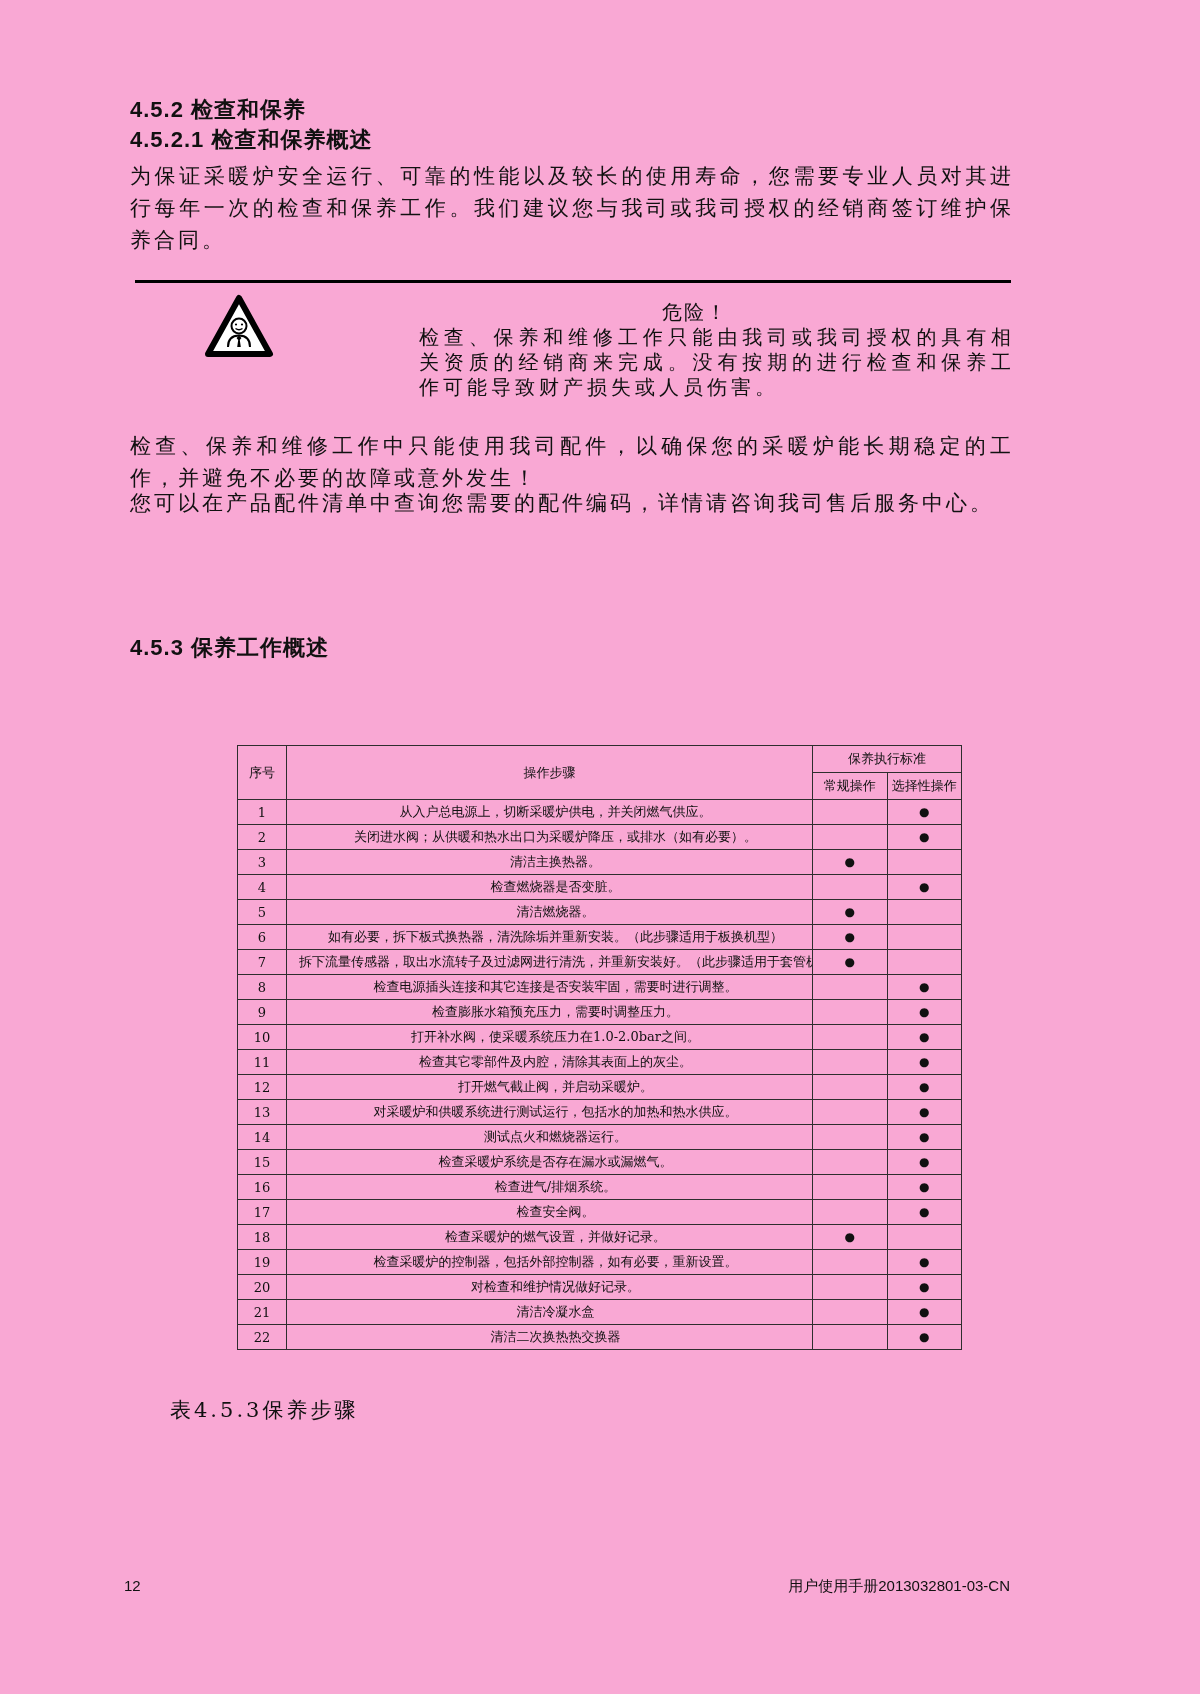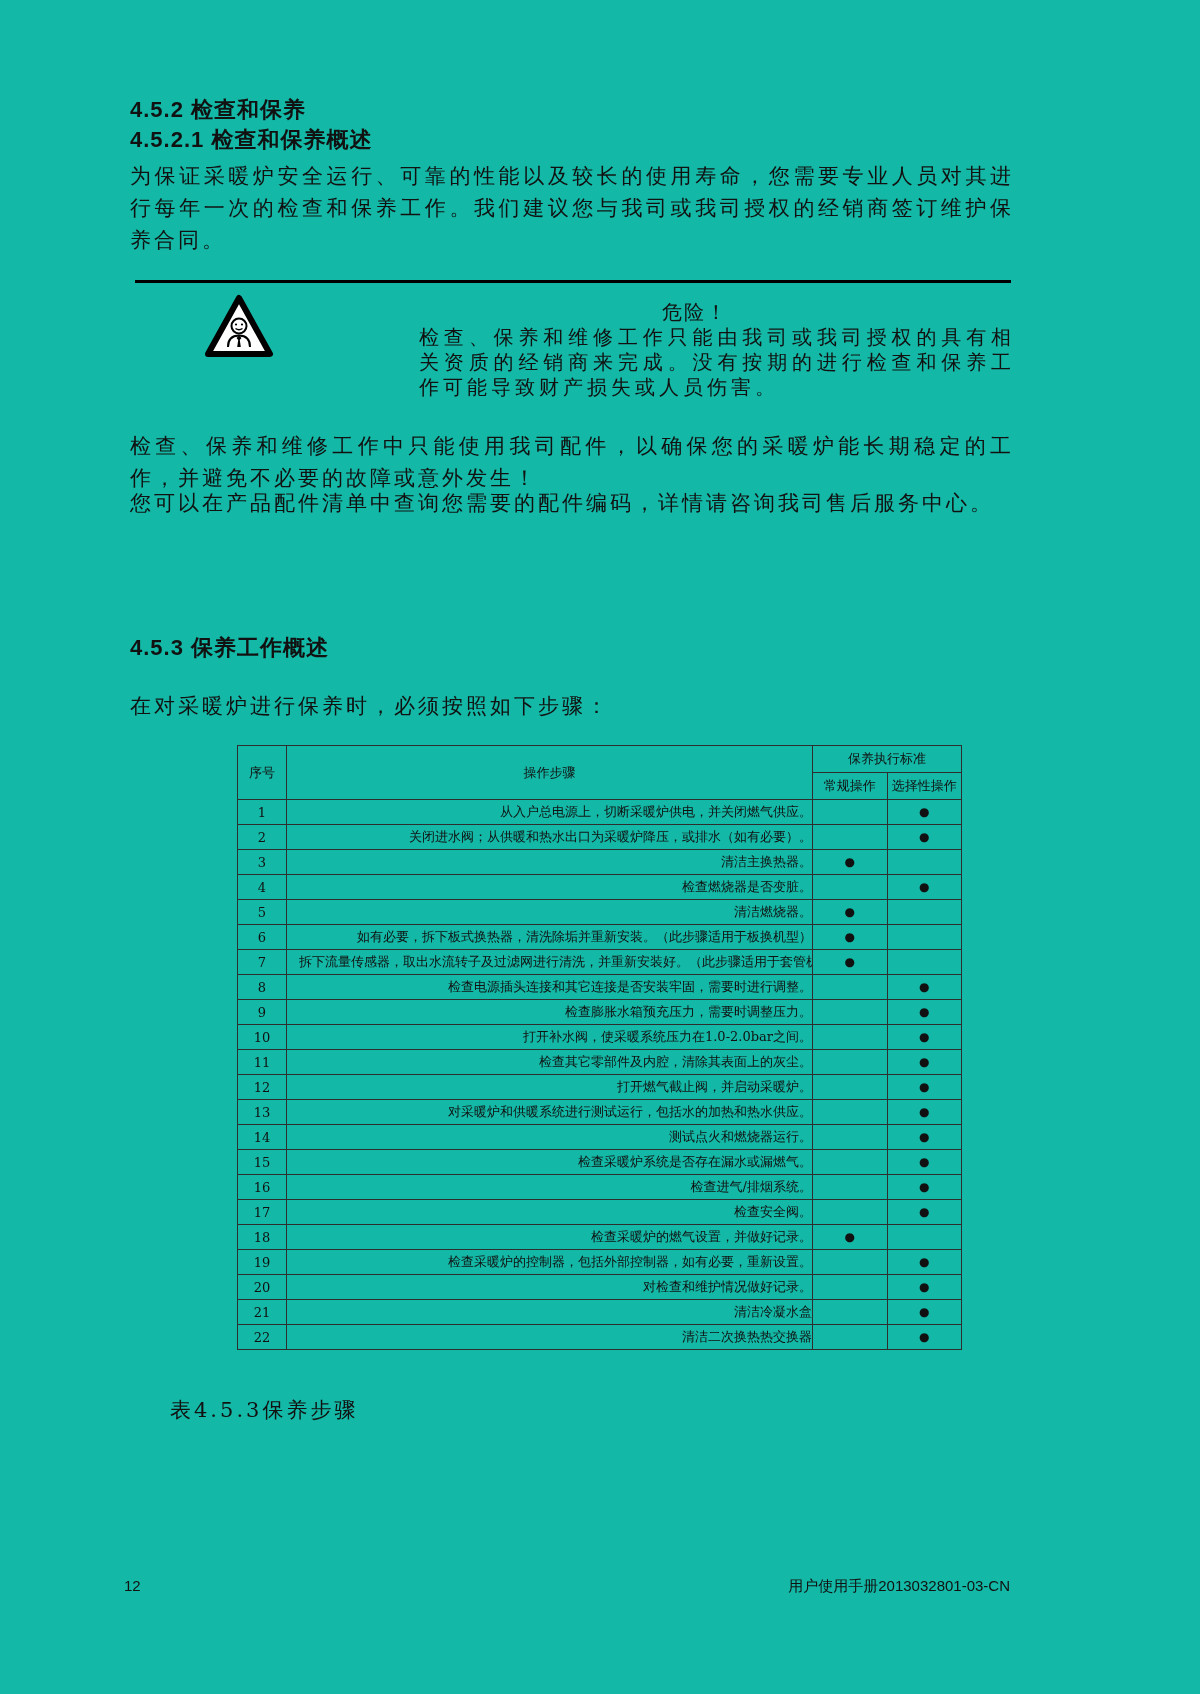--- a/index.html
+++ b/index.html
@@ -1,20 +1,20 @@
 <!DOCTYPE html>
 <html><head>
 <meta charset="utf-8">
 <style>
   html,body{margin:0;padding:0;background:#e8e8e8;}
   .page{
     position:relative;
     width:1200px;height:1694px;
     margin:0 auto;
-    background:#14b8a6;
+    background:#f9a8d4;
     font-family:"DejaVu Serif","Liberation Serif",serif;
     color:#111;
     overflow:hidden;
   }
   .abs{position:absolute;}
   .heading{
     font-family:"Liberation Sans","DejaVu Sans",sans-serif;
     font-weight:bold;font-size:22px;letter-spacing:1px;white-space:nowrap;
   }
   .body-text{
@@ -38,21 +38,21 @@
   table.steps th,table.steps td{
     border:1px solid #2e2e2e;
     font-weight:normal;
     padding:0;
     overflow:hidden;
     white-space:nowrap;
   }
   table.steps thead th{height:26px;text-align:center;}
   table.steps tbody td{height:24px;}
   .c-num{width:48px;text-align:center;}
-  .c-step{width:525px;text-align:right;padding-left:12px !important;}
+  .c-step{width:525px;text-align:center;padding-left:12px !important;}
   .c-mark{width:76px;text-align:center;font-size:12px;margin-left:43px;}
   .caption{font-size:21px;letter-spacing:3px;white-space:nowrap;}
   .footer-text{
     font-family:"Liberation Sans","DejaVu Sans",sans-serif;
     font-size:15px;white-space:nowrap;
   }
   .warn-icon svg{display:block;}
 </style>
 </head>
 <body>
@@ -83,21 +83,20 @@
     <div class="warn-title">危险！</div>
     <div class="warn-text">检查、保养和维修工作只能由我司或我司授权的具有相关资质的经销商来完成。没有按期的进行检查和保养工作可能导致财产损失或人员伤害。</div>
   </div>
 
   <div class="abs body-text" style="left:130px;top:430px;width:884px;">检查、保养和维修工作中只能使用我司配件，以确保您的采暖炉能长期稳定的工作，并避免不必要的故障或意外发生！</div>
 
   <div class="abs body-text" style="left:130px;top:487px;width:905px;">您可以在产品配件清单中查询您需要的配件编码，详情请咨询我司售后服务中心。</div>
 
   <div class="abs heading" style="left:130px;top:633px;">4.5.3 保养工作概述</div>
 
-  <div class="abs body-text" style="left:130px;top:690px;width:905px;">在对采暖炉进行保养时，必须按照如下步骤：</div>
 
   <table class="steps abs" style="left:237px;top:745px;">
     <thead>
       <tr>
         <th class="c-num" rowspan="2">序号</th>
         <th class="c-step" rowspan="2" style="text-align:center;padding-left:0 !important;">操作步骤</th>
         <th colspan="2">保养执行标准</th>
       </tr>
       <tr>
         <th class="c-mark" style="font-size:13px;">常规操作</th>

